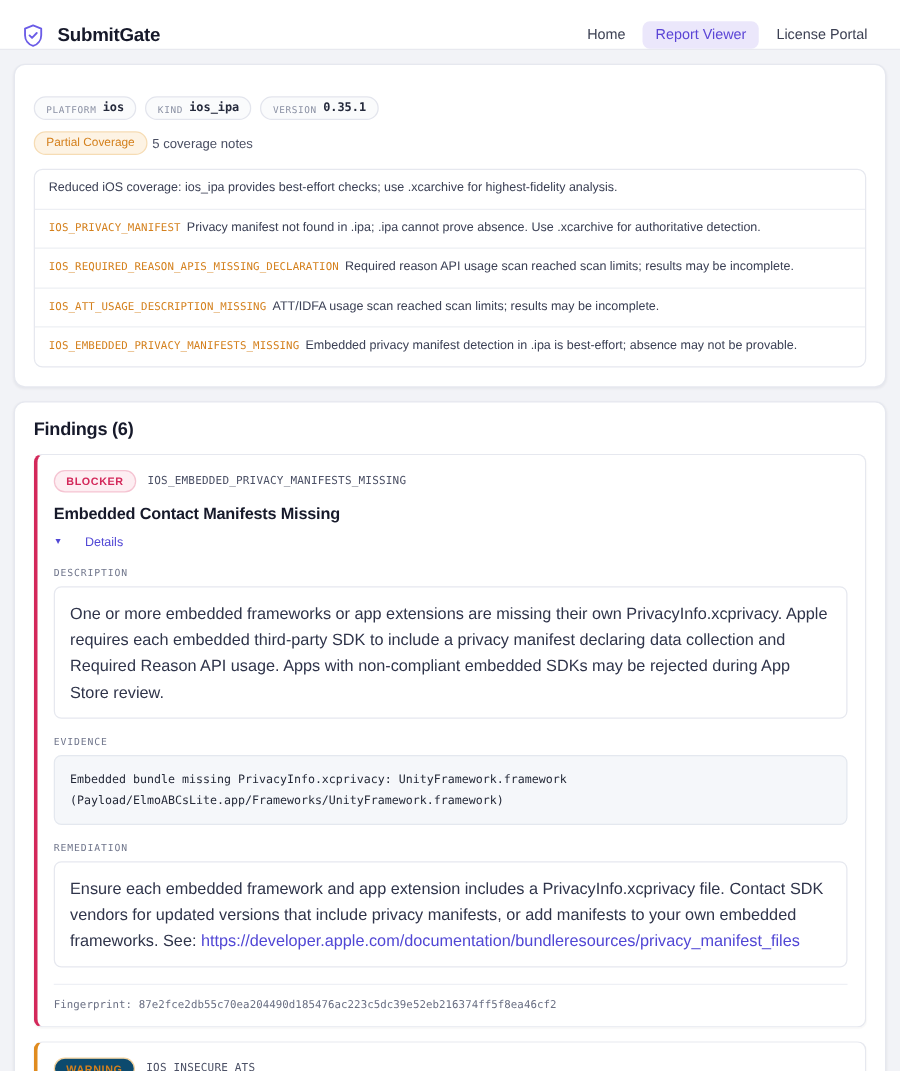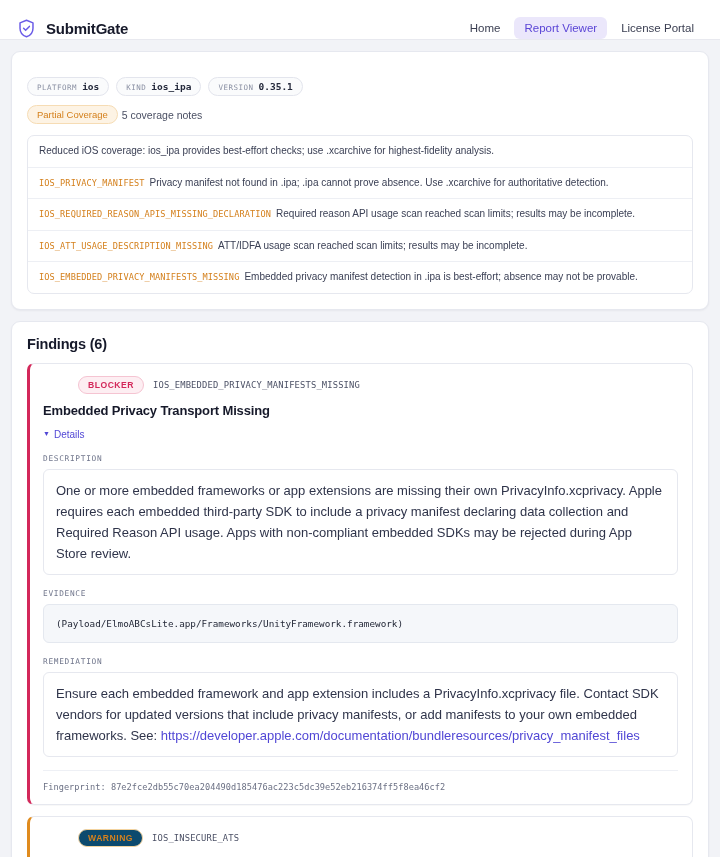--- a/index.html
+++ b/index.html
@@ -135,21 +135,21 @@
     border-radius: 7px;
     background: #fff;
     padding: 12px 14px 12px 13px;
     margin-bottom: 11px;
     box-shadow: 0 1px 1px rgba(18,22,40,0.03);
   }
   .finding:last-child { margin-bottom: 0; }
   .finding.sev-blocker { border-left-color: #d3285a; }
   .finding.sev-warning { border-left-color: #e08b1e; }
 
-  .f-head { display: flex; align-items: center; gap: 9px; margin-left: 35px; }
+  .f-head { display: flex; align-items: center; gap: 9px; }
   .f-badge {
     font-size: 8.6px;
     font-weight: bold;
     letter-spacing: 0.5px;
     padding: 3px 9px;
     border-radius: 999px;
     border: 1px solid transparent;
     white-space: nowrap;
   }
   .f-badge.blocker { color: #d3285a; background: #fdeef2; border-color: #f5c4d2; }
@@ -166,21 +166,21 @@
     color: #16192a;
     margin-top: 9px;
     letter-spacing: -0.15px;
   }
   .f-details {
     margin-top: 11px;
     font-size: 10px;
     color: #5147d5;
     display: flex;
     align-items: center;
-    gap: 4px;
+    gap: 18px;
   }
   .tri { font-size: 7px; line-height: 1; position: relative; top: -0.5px; }
 
   .sec-label {
     font-family: "DejaVu Sans Mono", monospace;
     font-size: 7.8px;
     letter-spacing: 0.7px;
     color: #70768c;
     margin-top: 14px;
     margin-bottom: 6px;
@@ -286,32 +286,33 @@
   <div class="card">
     <div class="card-pad">
 
       <div class="findings-title">Findings (6)</div>
 
       <div class="finding sev-blocker">
         <div class="f-head">
           <span class="f-badge blocker">BLOCKER</span>
           <span class="f-rule">IOS_EMBEDDED_PRIVACY_MANIFESTS_MISSING</span>
         </div>
-        <div class="f-title">Embedded Privacy Transport Missing</div>
+        <div class="f-title">Embedded Contact Manifests Missing</div>
 
         <div class="f-details">
           <span class="tri">▼</span>
           <span>Details</span>
         </div>
 
         <div class="sec-label">DESCRIPTION</div>
         <div class="sec-box">One or more embedded frameworks or app extensions are missing their own PrivacyInfo.xcprivacy. Apple requires each embedded third-party SDK to include a privacy manifest declaring data collection and Required Reason API usage. Apps with non-compliant embedded SDKs may be rejected during App Store review.</div>
 
         <div class="sec-label">EVIDENCE</div>
         <div class="sec-box mono">
+          <div class="mono-line">Embedded bundle missing PrivacyInfo.xcprivacy: UnityFramework.framework</div>
           <div class="mono-line">(Payload/ElmoABCsLite.app/Frameworks/UnityFramework.framework)</div>
         </div>
 
         <div class="sec-label">REMEDIATION</div>
         <div class="sec-box">
           <span>Ensure each embedded framework and app extension includes a PrivacyInfo.xcprivacy file. Contact SDK vendors for updated versions that include privacy manifests, or add manifests to your own embedded frameworks. See: </span><span class="link">https://developer.apple.com/documentation/bundleresources/privacy_manifest_files</span>
         </div>
 
         <div class="fingerprint">Fingerprint: 87e2fce2db55c70ea204490d185476ac223c5dc39e52eb216374ff5f8ea46cf2</div>
       </div>

